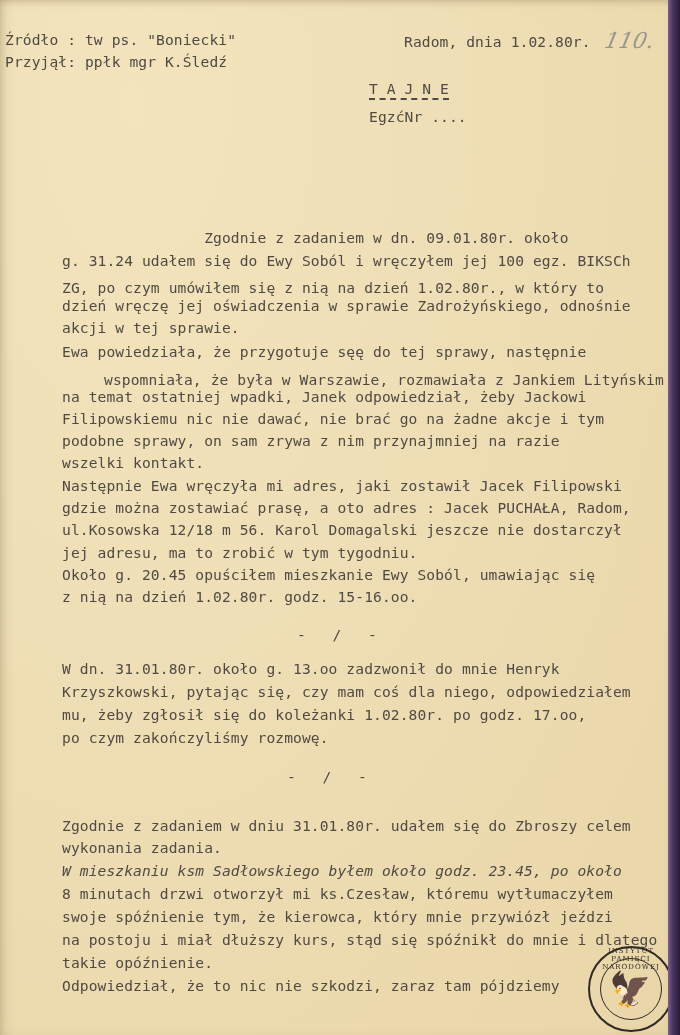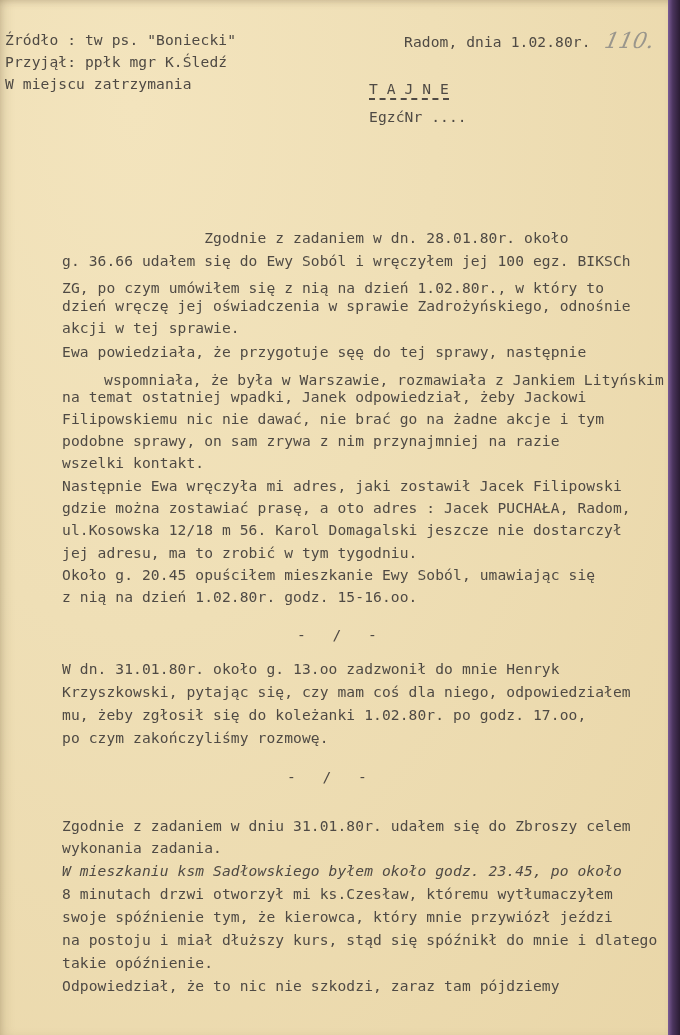--- a/index.html
+++ b/index.html
@@ -41,32 +41,31 @@
     position:absolute; left:0; top:-1px; width:82px; text-align:center;
     font-family:"DejaVu Serif", serif; font-size:7px; color:#2e2a26; letter-spacing:1px;
   }
 </style>
 </head>
 <body>
 
 <div class="page">
   <div class="tw hdr" style="top:31px;">Źródło : tw ps. "Boniecki"</div>
   <div class="tw hdr" style="top:53px;">Przyjął: ppłk mgr K.Śledź</div>
-  <div class="tw hdr" style="top:75px;">W miejscu zatrzymania</div>
 
   <div class="tw" style="left:370px; top:33px;margin-left:34px;">Radom, dnia 1.02.80r.</div>
   <div class="folio">110.</div>
 
   <div class="tw" style="left:369px; top:80px;"><span class="dash-ul">T A J N E</span></div>
   <div class="tw" style="left:369px; top:108px;">EgzćNr ....</div>
 
 
   <div>
-    <div class="tw line" style="top:229px;">                Zgodnie z zadaniem w dn. 28.01.80r. około</div>
-    <div class="tw line" style="top:252px;">g. 36.66 udałem się do Ewy Soból i wręczyłem jej 100 egz. BIKSCh</div>
+    <div class="tw line" style="top:229px;">                Zgodnie z zadaniem w dn. 09.01.80r. około</div>
+    <div class="tw line" style="top:252px;">g. 31.24 udałem się do Ewy Soból i wręczyłem jej 100 egz. BIKSCh</div>
     <div class="tw line" style="top:279px;">ZG, po czym umówiłem się z nią na dzień 1.02.80r., w który to</div>
     <div class="tw line" style="top:297px;">dzień wręczę jej oświadczenia w sprawie Zadrożyńskiego, odnośnie</div>
     <div class="tw line" style="top:319px;">akcji w tej sprawie.</div>
     <div class="tw line" style="top:343px;">Ewa powiedziała, że przygotuje sęę do tej sprawy, następnie</div>
     <div class="tw line" style="top:371px;margin-left:42px;">wspomniała, że była w Warszawie, rozmawiała z Jankiem Lityńskim</div>
     <div class="tw line" style="top:388px;">na temat ostatniej wpadki, Janek odpowiedział, żeby Jackowi</div>
     <div class="tw line" style="top:410px;">Filipowskiemu nic nie dawać, nie brać go na żadne akcje i tym</div>
     <div class="tw line" style="top:432px;">podobne sprawy, on sam zrywa z nim przynajmniej na razie</div>
     <div class="tw line" style="top:454px;">wszelki kontakt.</div>
     <div class="tw line" style="top:477px;">Następnie Ewa wręczyła mi adres, jaki zostawił Jacek Filipowski</div>
@@ -92,14 +91,18 @@
     <div class="tw line" style="top:817px;">Zgodnie z zadaniem w dniu 31.01.80r. udałem się do Zbroszy celem</div>
     <div class="tw line" style="top:839px;">wykonania zadania.</div>
     <div class="tw line" style="top:862px;font-style:italic;">W mieszkaniu ksm Sadłowskiego byłem około godz. 23.45, po około</div>
     <div class="tw line" style="top:885px;">8 minutach drzwi otworzył mi ks.Czesław, któremu wytłumaczyłem</div>
     <div class="tw line" style="top:908px;">swoje spóźnienie tym, że kierowca, który mnie przywiózł jeździ</div>
     <div class="tw line" style="top:931px;">na postoju i miał dłuższy kurs, stąd się spóźnikł do mnie i dlatego</div>
     <div class="tw line" style="top:954px;">takie opóźnienie.</div>
     <div class="tw line" style="top:977px;">Odpowiedział, że to nic nie szkodzi, zaraz tam pójdziemy</div>
   </div>
 
+  <div class="stamp">
+    <div class="stamp-text">INSTYTUT PAMIĘCI NARODOWEJ</div>
+    <div class="stamp-inner">🦅</div>
+  </div>
 </div>
 <div class="edge"></div>
 
 </body></html>

